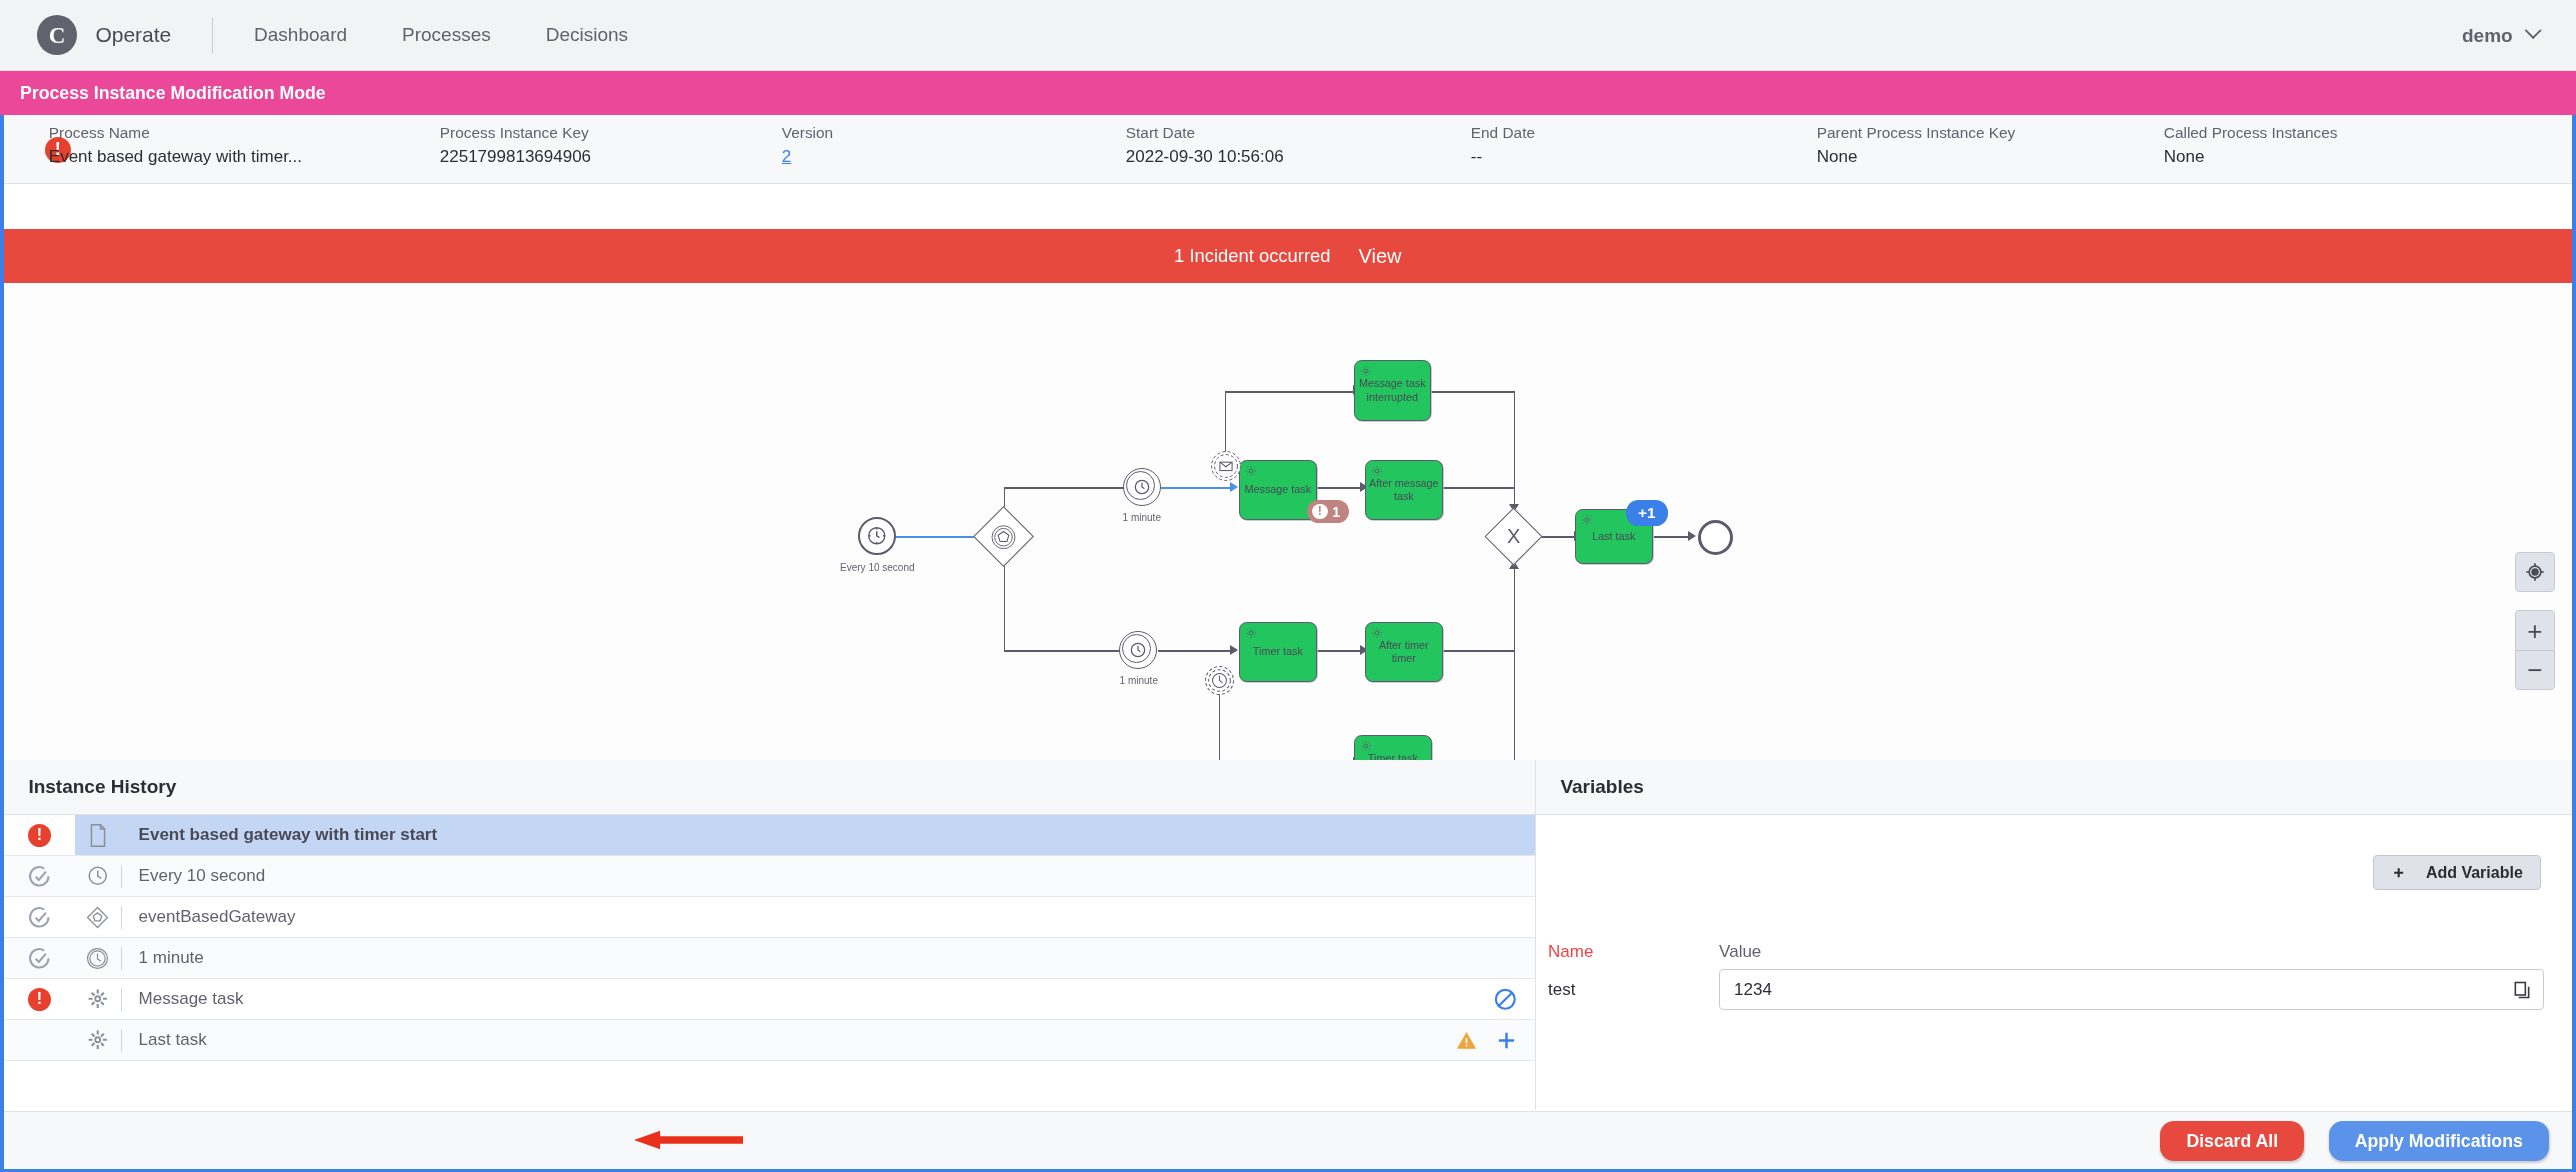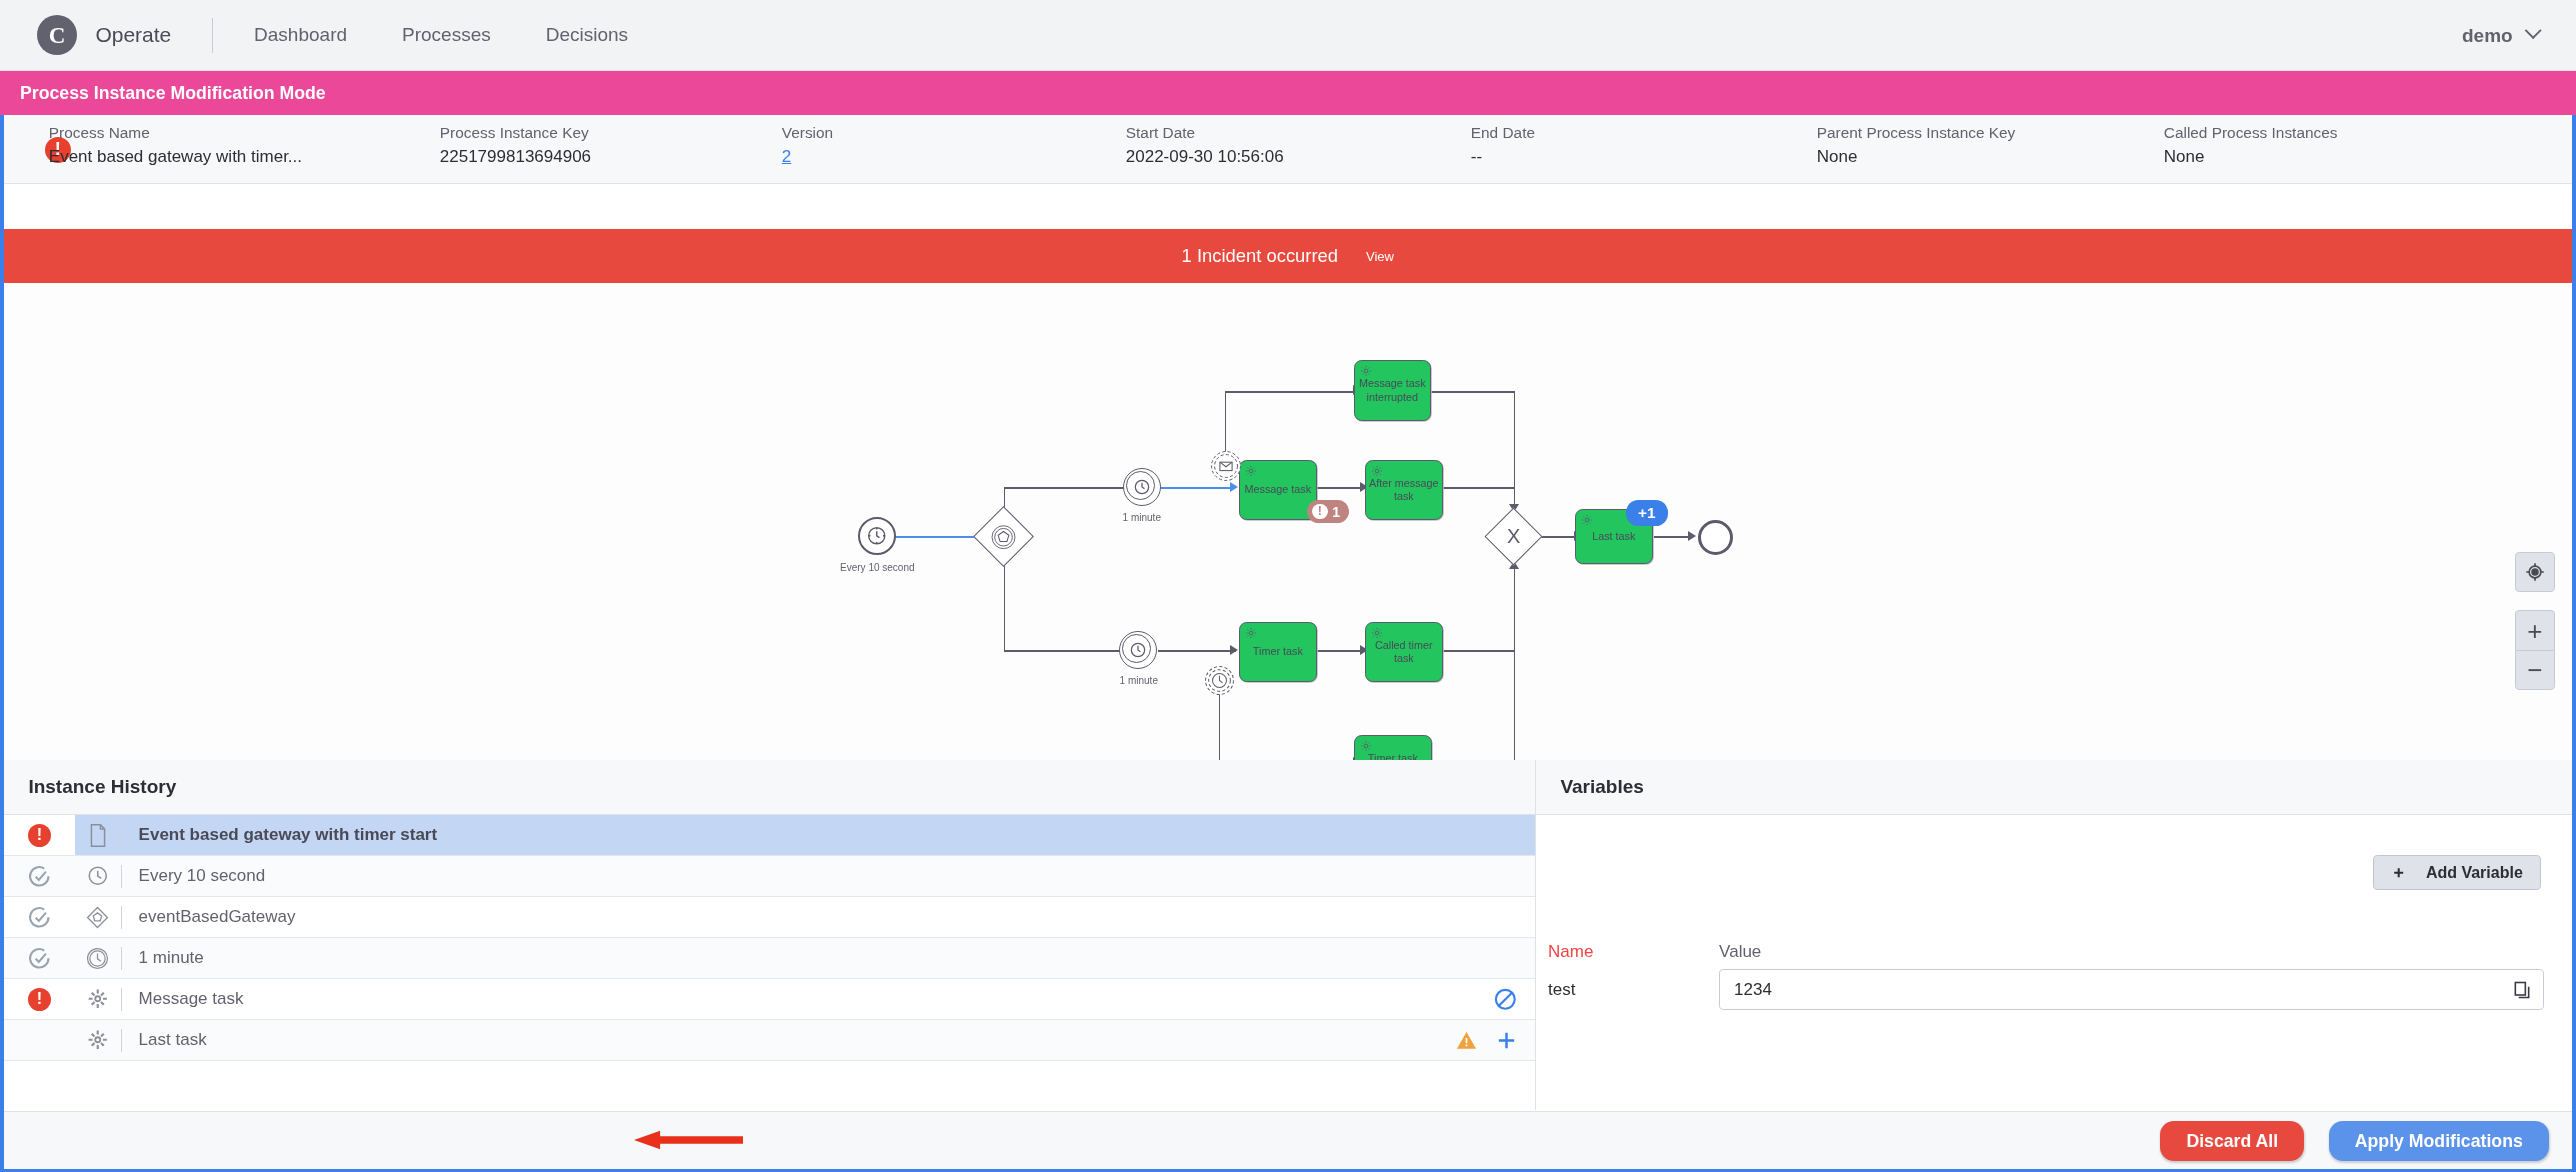--- a/index.html
+++ b/index.html
@@ -57,21 +57,21 @@
   .field-label { font-size: 15.4px; color: #62626e; margin-bottom: 4.6px; white-space: nowrap; }
   .field-value { font-size: 17px; color: #2d2d35; white-space: nowrap; }
   .field-value.link { color: #3b7fe8; text-decoration: underline; cursor: pointer; }
 
   
   .incident-bar {
     position: absolute; left: 3.8px; top: 229px; width: 2568px; height: 54px;
     background: #e8493e; display: flex; align-items: center; justify-content: center; gap: 28px;
   }
   .incident-text { font-size: 18.4px; color: #fff; }
-  .incident-view { font-size: 13px; color: #fff; cursor: pointer; text-align: center; }
+  .incident-view { font-size: 20px; color: #fff; cursor: pointer; text-align: center; }
 
   
   .diagram-pane {
     position: absolute; left: 3.8px; top: 283px; width: 2568px; height: 478px;
     background: #fdfdfd; border-bottom: 0.8px solid #dfe1e6; overflow: hidden;
   }
   .zoom-controls { position: absolute; right: 17px; top: 269px; width: 40px; }
   .zc-btn {
     width: 40px; height: 40px; background: #dfe2e9; border: 0.8px solid #c5cad4;
     display: flex; align-items: center; justify-content: center; cursor: pointer;
@@ -419,21 +419,21 @@
       <circle cx="20" cy="20" r="9" fill="none" stroke="#5b5b6b" stroke-width="1.3"></circle>
       <path d="M20 14v6l4 3" fill="none" stroke="#5b5b6b" stroke-width="1.3"></path>
     </svg>
   </div>
 
   <div class="bp bp-task" style="left:1361px; top:339px; width:78px; height:60px;">
     <svg class="bp-gear" width="14" height="14" viewBox="0 0 24 24" fill="none" stroke="#5b5b6b" stroke-width="1.6">
       <circle cx="12" cy="12" r="3.2"></circle>
       <path d="M12 3.5v2M12 18.5v2M3.5 12h2M18.5 12h2M6 6l1.5 1.5M16.5 16.5L18 18M18 6l-1.5 1.5M7.5 16.5L6 18"></path>
     </svg>
-    <span>Called timer task</span>
+    <span>After timer timer</span>
   </div>
 
   <div class="bp bp-task" style="left:1350px; top:452px; width:78px; height:61px;">
     <svg class="bp-gear" width="14" height="14" viewBox="0 0 24 24" fill="none" stroke="#5b5b6b" stroke-width="1.6">
       <circle cx="12" cy="12" r="3.2"></circle>
       <path d="M12 3.5v2M12 18.5v2M3.5 12h2M18.5 12h2M6 6l1.5 1.5M16.5 16.5L18 18M18 6l-1.5 1.5M7.5 16.5L6 18"></path>
     </svg>
     <span>Timer task interrupted</span>
   </div>
 

